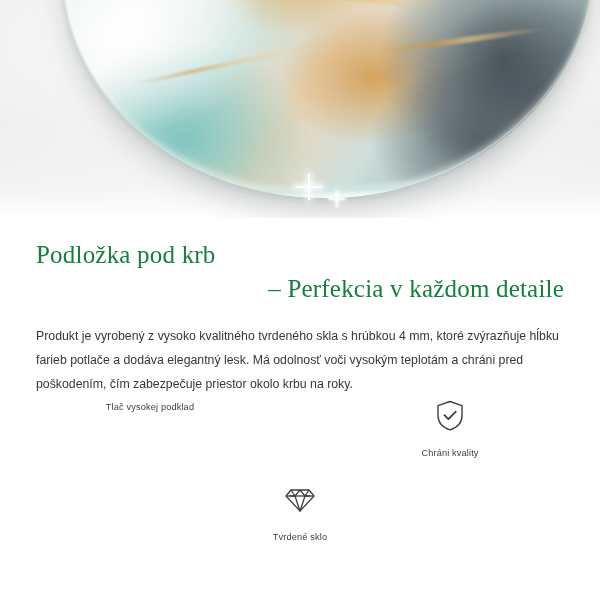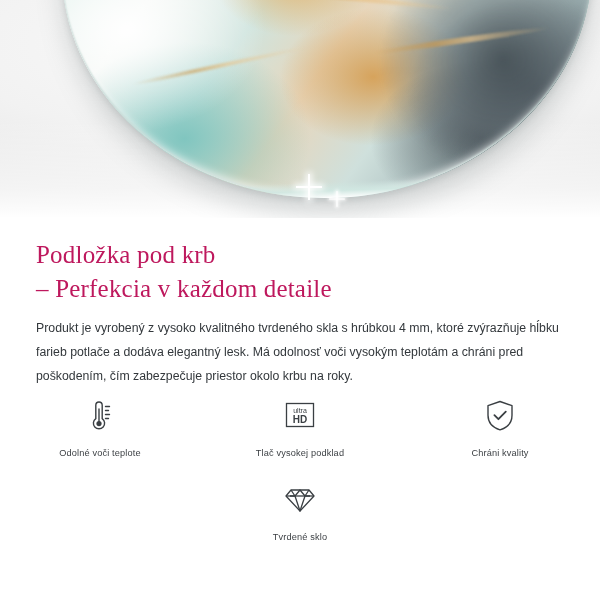--- a/index.html
+++ b/index.html
@@ -143,27 +143,27 @@
     position: absolute;
     left: 0;
     top: 218px;
     width: 600px;
   }
   .headline {
     margin: 20px 36px 0 36px;
     font-family: "Liberation Serif", serif;
     font-size: 25px;
     line-height: 1.34;
-    color: #be185d;
+    color: #15803d;
     font-weight: 400;
     letter-spacing: .2px;
   }
-  .headline .line2 { display: block; }
+  .headline .line2 { display: block; text-align: right; }
   .paragraph {
-    margin: 12px 36px 0 36px;
+    margin: 20px 36px 0 36px;
     font-size: 12.3px;
     line-height: 1.95;
     color: #33383c;
     max-width: 532px;
   }
 
   
   .features {
     position: absolute;
     left: 0;
@@ -225,40 +225,22 @@
       <span>Podložka pod krb</span>
       <span class="line2">– Perfekcia v každom detaile</span>
     </h1>
     <p class="paragraph">Produkt je vyrobený z vysoko kvalitného tvrdeného skla s hrúbkou 4 mm, ktoré zvýrazňuje hĺbku farieb potlače a dodáva elegantný lesk. Má odolnosť voči vysokým teplotám a chráni pred poškodením, čím zabezpečuje priestor okolo krbu na roky.</p>
   </div>
 
   <div class="features">
 
     <div class="frow">
 
+
       <div class="fcell">
-        <div class="ficon">
-          <svg width="44" height="44" viewBox="0 0 44 44" fill="none" stroke="#3a3f43" stroke-width="1.4" stroke-linecap="round">
-            <path d="M21 9a3.2 3.2 0 0 1 3.2 3.2v13.4a5.6 5.6 0 1 1-6.4 0V12.2A3.2 3.2 0 0 1 21 9z"></path>
-            <path d="M21 16v12.6"></path>
-            <circle cx="21" cy="30.6" r="2.6" fill="#3a3f43" stroke="none"></circle>
-            <path d="M27.5 13.5h4M27.5 17.5h3M27.5 21.5h4M27.5 25.5h3"></path>
-          </svg>
-        </div>
-        <div class="flabel">Odolné voči teplote</div>
-      </div>
-
-      <div class="fcell">
-        <div class="ficon">
-          <svg width="44" height="44" viewBox="0 0 44 44">
-            <rect x="8.5" y="10.5" width="27" height="23" fill="none" stroke="#3a3f43" stroke-width="1.3"></rect>
-            <text x="22" y="20.4" text-anchor="middle" font-family="Liberation Sans, sans-serif" font-size="7" fill="#3a3f43">ultra</text>
-            <text x="22" y="29.6" text-anchor="middle" font-family="Liberation Sans, sans-serif" font-size="10" font-weight="bold" fill="#3a3f43">HD</text>
-          </svg>
-        </div>
         <div class="flabel">Tlač vysokej podklad</div>
       </div>
 
       <div class="fcell">
         <div class="ficon">
           <svg width="44" height="44" viewBox="0 0 44 44" fill="none" stroke="#3a3f43" stroke-width="1.4" stroke-linejoin="round">
             <path d="M22 8.5l12 4.2v9.6c0 7.2-5 12.4-12 14.6-7-2.2-12-7.4-12-14.6v-9.6z"></path>
             <path d="M16.4 22.2l4 4 7.4-7.6" stroke-width="1.8" stroke-linecap="round"></path>
           </svg>
         </div>

